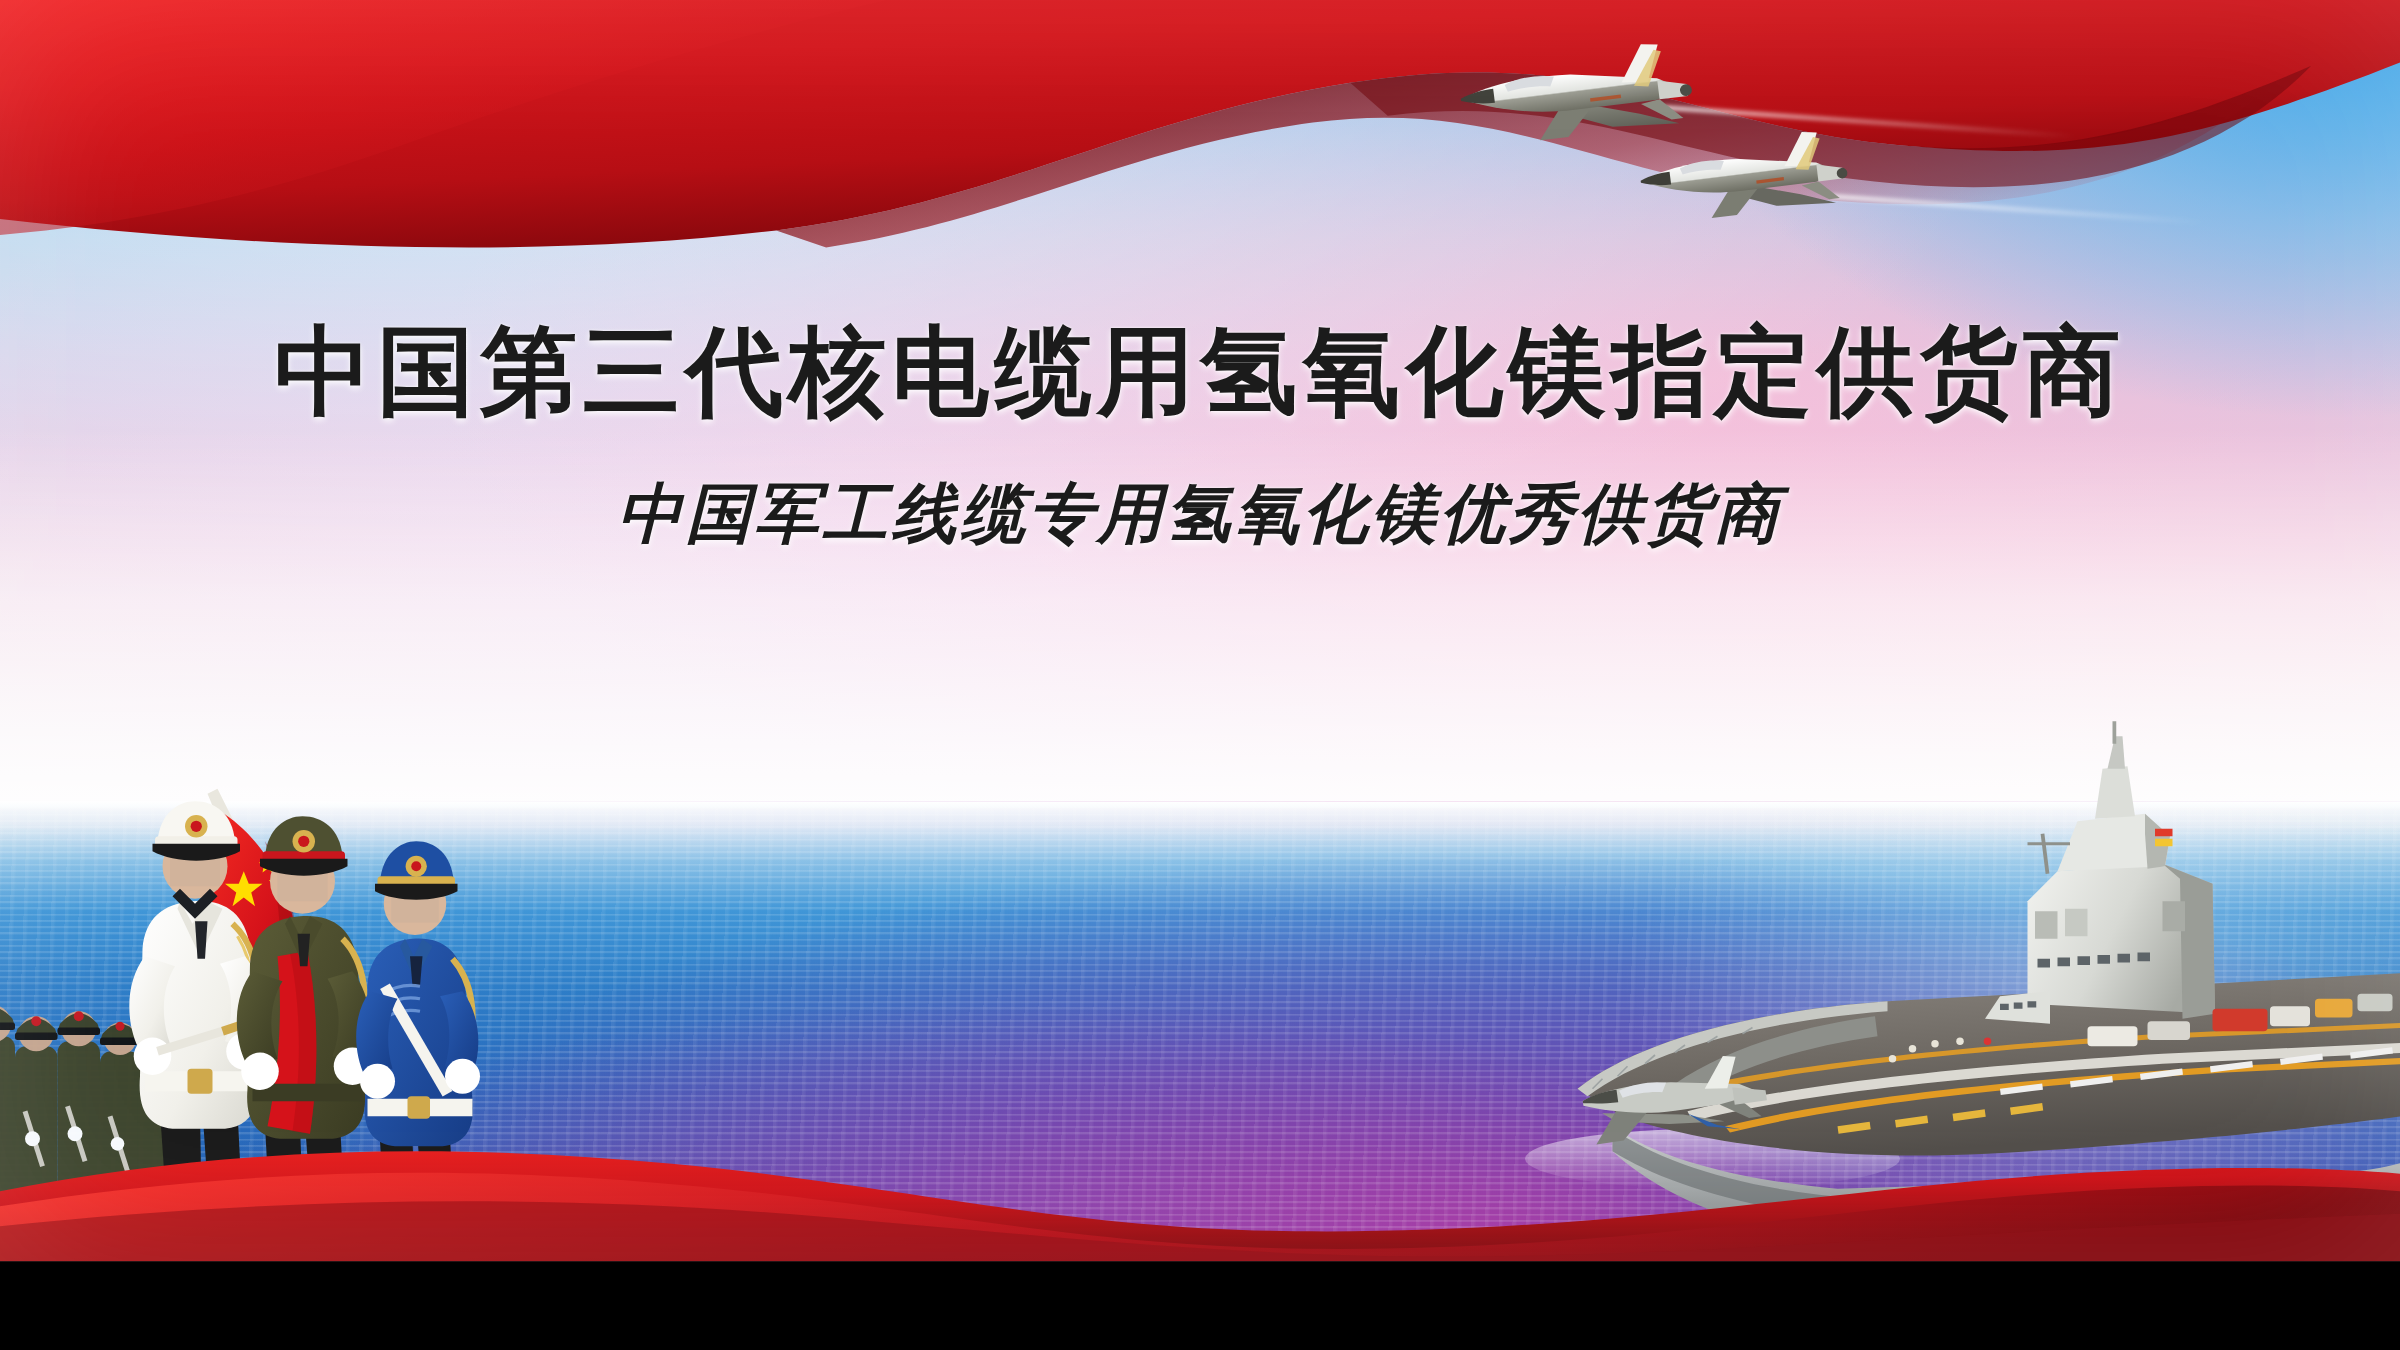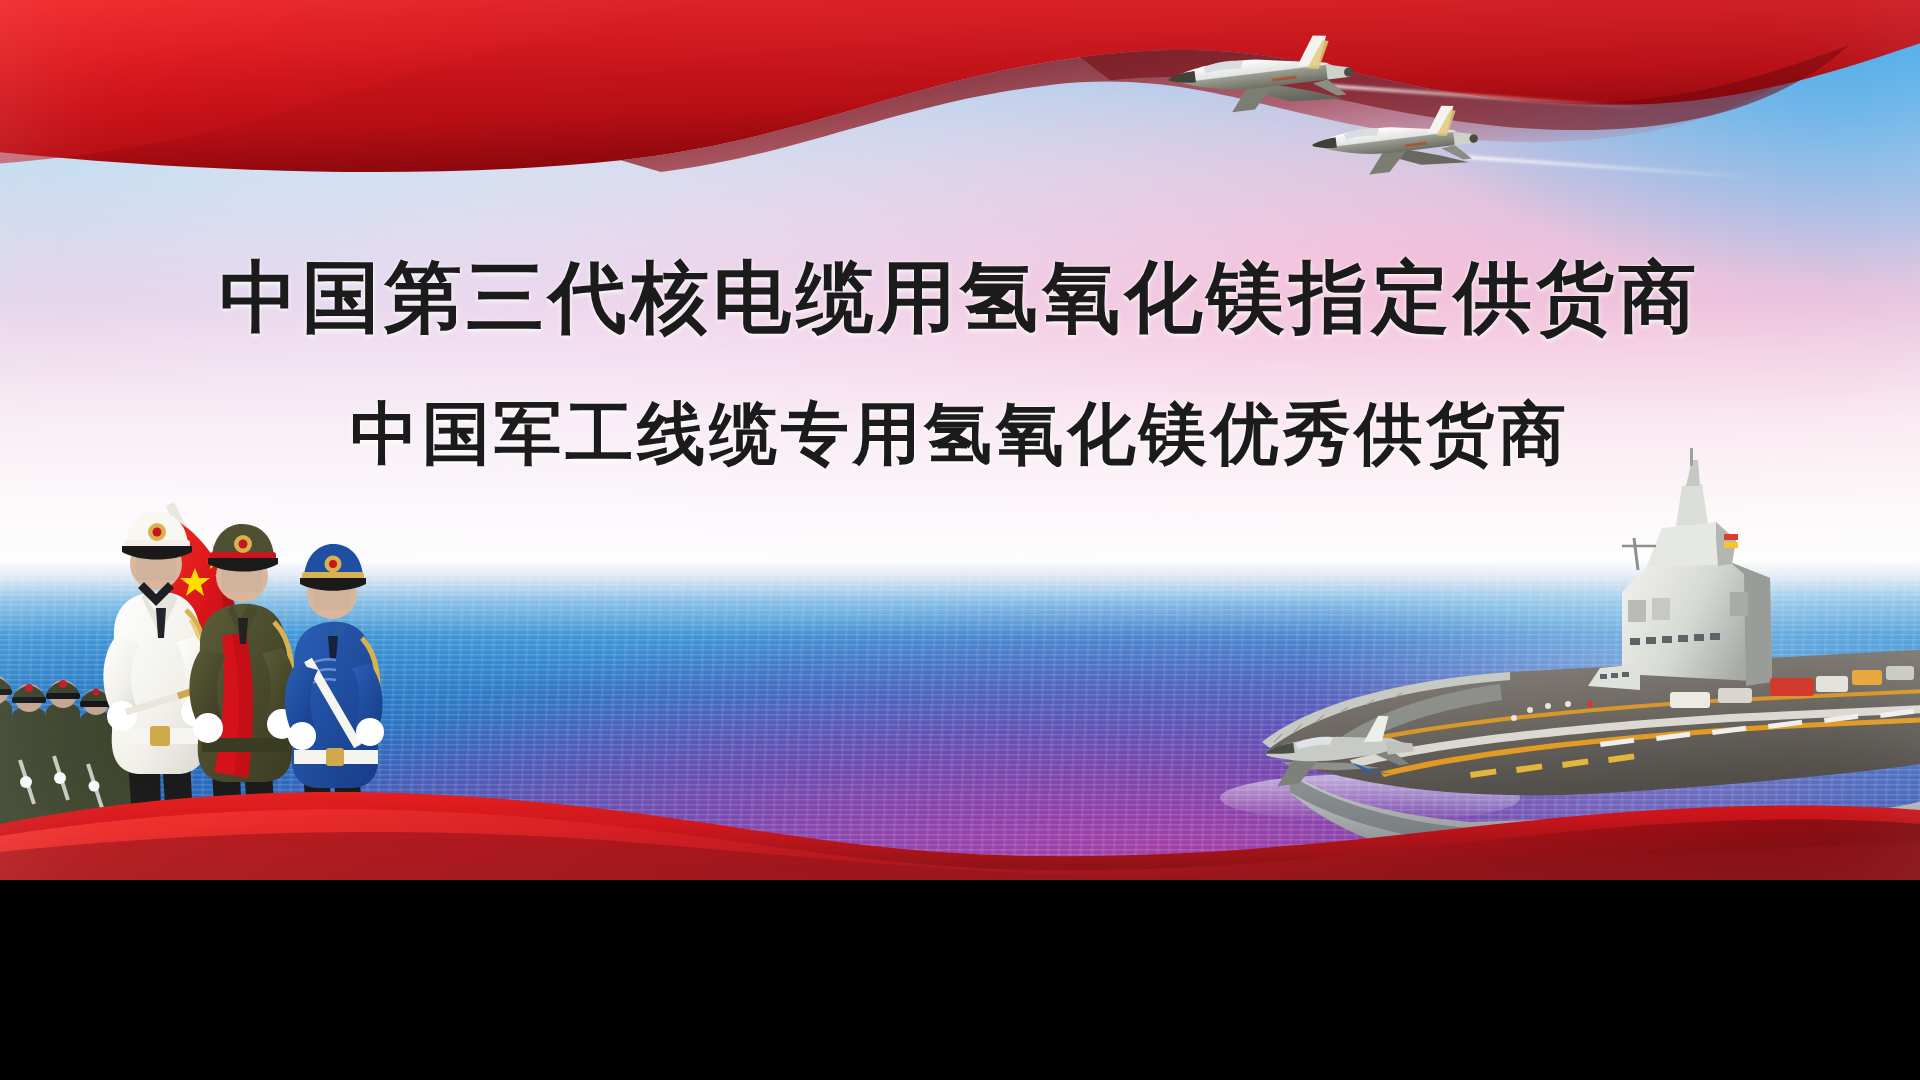--- a/index.html
+++ b/index.html
@@ -1,21 +1,21 @@
 <!DOCTYPE html>
 <html><head>
 <meta charset="utf-8">
 <title>Banner</title>
 <style>
   html,body{margin:0;padding:0;background:#000;}
   body{font-family:"Liberation Sans","DejaVu Sans",sans-serif;}
 
   .stage{
     position:relative;
-    width:1920px;height:880px;
+    width:1920px;height:1009px;
     overflow:hidden;
     background:#ffffff;
   }
 
   
   .sky{
     position:absolute;inset:0;
     background:
       radial-gradient(120% 90% at 18% 6%,  rgba(255,255,255,.55) 0%, rgba(255,255,255,0) 55%),
       radial-gradient(90% 70% at 72% 30%,  rgba(255,188,214,.72) 0%, rgba(255,188,214,0) 60%),
@@ -117,21 +117,21 @@
   .headline{
     display:block;
     font-family:"Liberation Sans","DejaVu Sans",sans-serif;
     font-weight:700;
     color:#1b1b1b;
     letter-spacing:.055em;
     white-space:nowrap;
     text-shadow:0 2px 5px rgba(255,255,255,.85), 0 0 2px rgba(255,255,255,.9);
   }
   #headline-1{font-size:78px;line-height:1.02;}
-  #headline-2{font-size:68px;line-height:1.02;margin-top:61px;}
+  #headline-2{font-size:52px;line-height:1.02;margin-top:48px;font-style:italic;}
 
   
   .guard{
     position:absolute;left:-10px;bottom:0;width:520px;height:420px;
     z-index:30;
   }
   .guard svg{width:100%;height:100%;display:block;overflow:visible;}
 
   
   .carrier{

